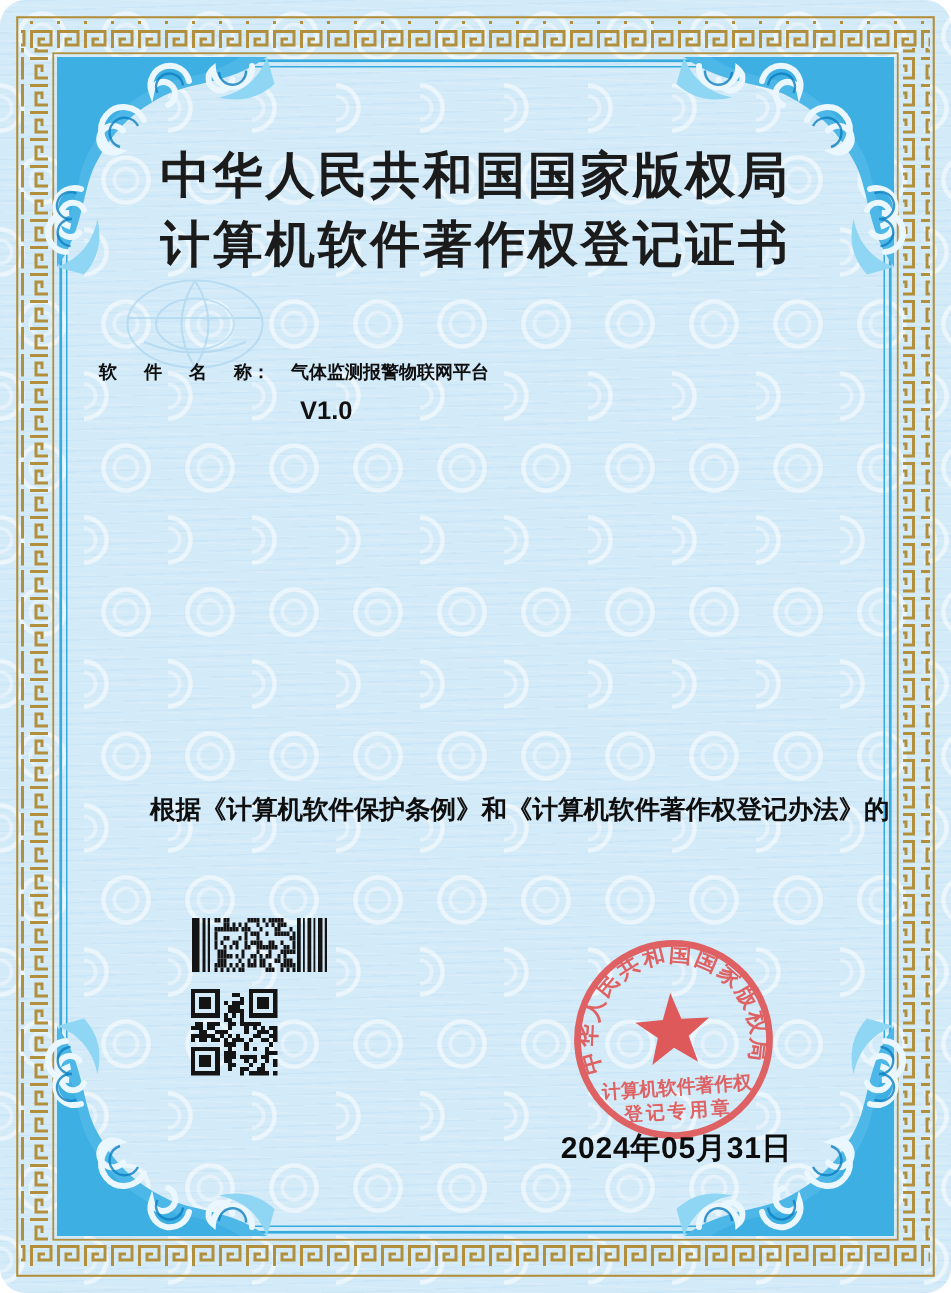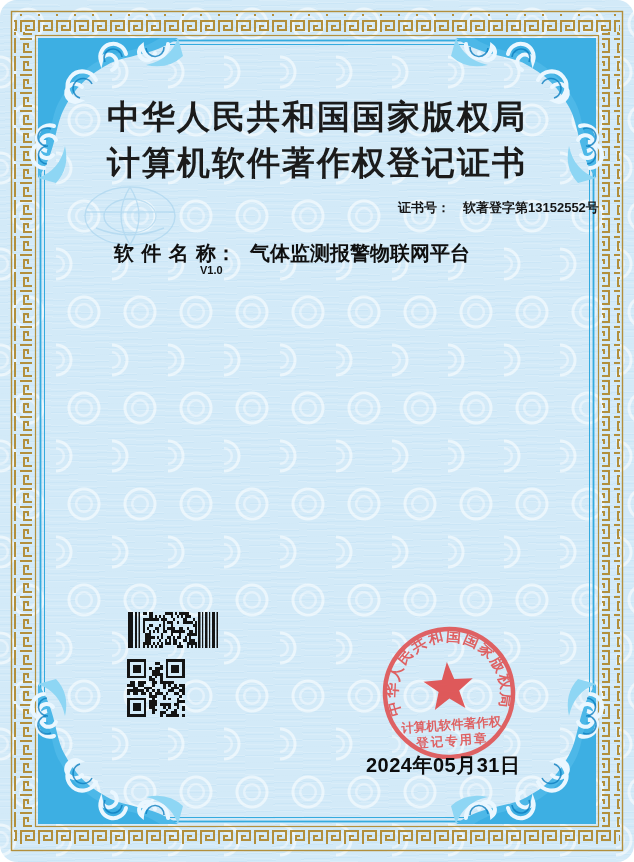--- a/index.html
+++ b/index.html
@@ -19,27 +19,27 @@
     border-radius:17px;
   }
   .abs{position:absolute;}
   .title{
     left:0;right:0;text-align:center;
     font-family:"DejaVu Serif","Liberation Serif",serif;
     font-weight:700;font-size:33px;line-height:1;letter-spacing:2px;color:#1b1b1b;
   }
   .certno{top:199px;left:398px;font-size:13px;font-weight:700;color:#151515;white-space:nowrap;}
   .certno .val{margin-left:13px;}
-  .frow{left:66px;font-size:20px;font-weight:700;color:#0f0f0f;white-space:nowrap;margin-left:48px;}
+  .frow{left:66px;font-size:12px;font-weight:700;color:#0f0f0f;white-space:nowrap;}
   .flabel{display:inline-block;width:102px;text-align:justify;text-align-last:justify;vertical-align:top;}
   .fvalue{margin-left:14px;}
-  .v2{left:200px;font-size:11px;font-weight:700;}
+  .v2{left:200px;font-size:17px;font-weight:700;}
   .stmt{left:66px;width:508px;font-size:17px;font-weight:700;color:#0f0f0f;line-height:1;}
   .indent{padding-left:34px;}
-  .date{top:752px;left:366px;width:170px;font-size:20px;font-weight:700;color:#0d0d0d;letter-spacing:.5px;}
+  .date{top:752px;left:366px;width:170px;text-align:center;font-size:20px;font-weight:700;color:#0d0d0d;letter-spacing:.5px;}
   svg{display:block;}
   .overlay{pointer-events:none;}
 </style>
 </head>
 <body>
 
 <div id="page">
 
   <svg class="abs overlay" width="634" height="862" viewBox="0 0 634 862" style="left:0;top:0;">
     <defs>
@@ -92,33 +92,31 @@
       <path d="M86 212 h88"></path>
       <path d="M96 228 q34 14 68 0"></path>
       <path d="M130 187 q-18 29 0 58"></path>
       <path d="M130 187 q18 29 0 58"></path>
     </g>
   </svg>
 
   <div class="abs title" style="top:100px;">中华人民共和国国家版权局</div>
   <div class="abs title" style="top:146px;">计算机软件著作权登记证书</div>
 
-  <div class="abs certno">
-    <span>证书号：</span><span class="val">软著登字第13152552号</span>
-  </div>
 
   <div class="abs frow" style="top:240px;">
     <span class="flabel">软件名称</span><span>：</span><span class="fvalue">气体监测报警物联网平台</span>
   </div>
   <div class="abs v2" style="top:264px;">V1.0</div>
 
 
 
 
 
+  <div class="abs stmt indent" style="top:531px;">根据《计算机软件保护条例》和《计算机软件著作权登记办法》的</div>
 
   <svg id="barcode-svg" class="abs" style="left:128px;top:612px;" width="91" height="36" viewBox="0 0 91 36">
       <rect x="0" y="0" width="5" height="36" fill="#141414"></rect>
       <rect x="7" y="0" width="2" height="36" fill="#141414"></rect>
       <rect x="10.5" y="0" width="1.5" height="36" fill="#141414"></rect>
       <rect x="15" y="0" width="2" height="3" fill="#141414"></rect>
       <rect x="15" y="6" width="2" height="3" fill="#141414"></rect>
       <rect x="15" y="9" width="2" height="3" fill="#141414"></rect>
       <rect x="15" y="12" width="2" height="3" fill="#141414"></rect>
       <rect x="15" y="15" width="2" height="3" fill="#141414"></rect>

